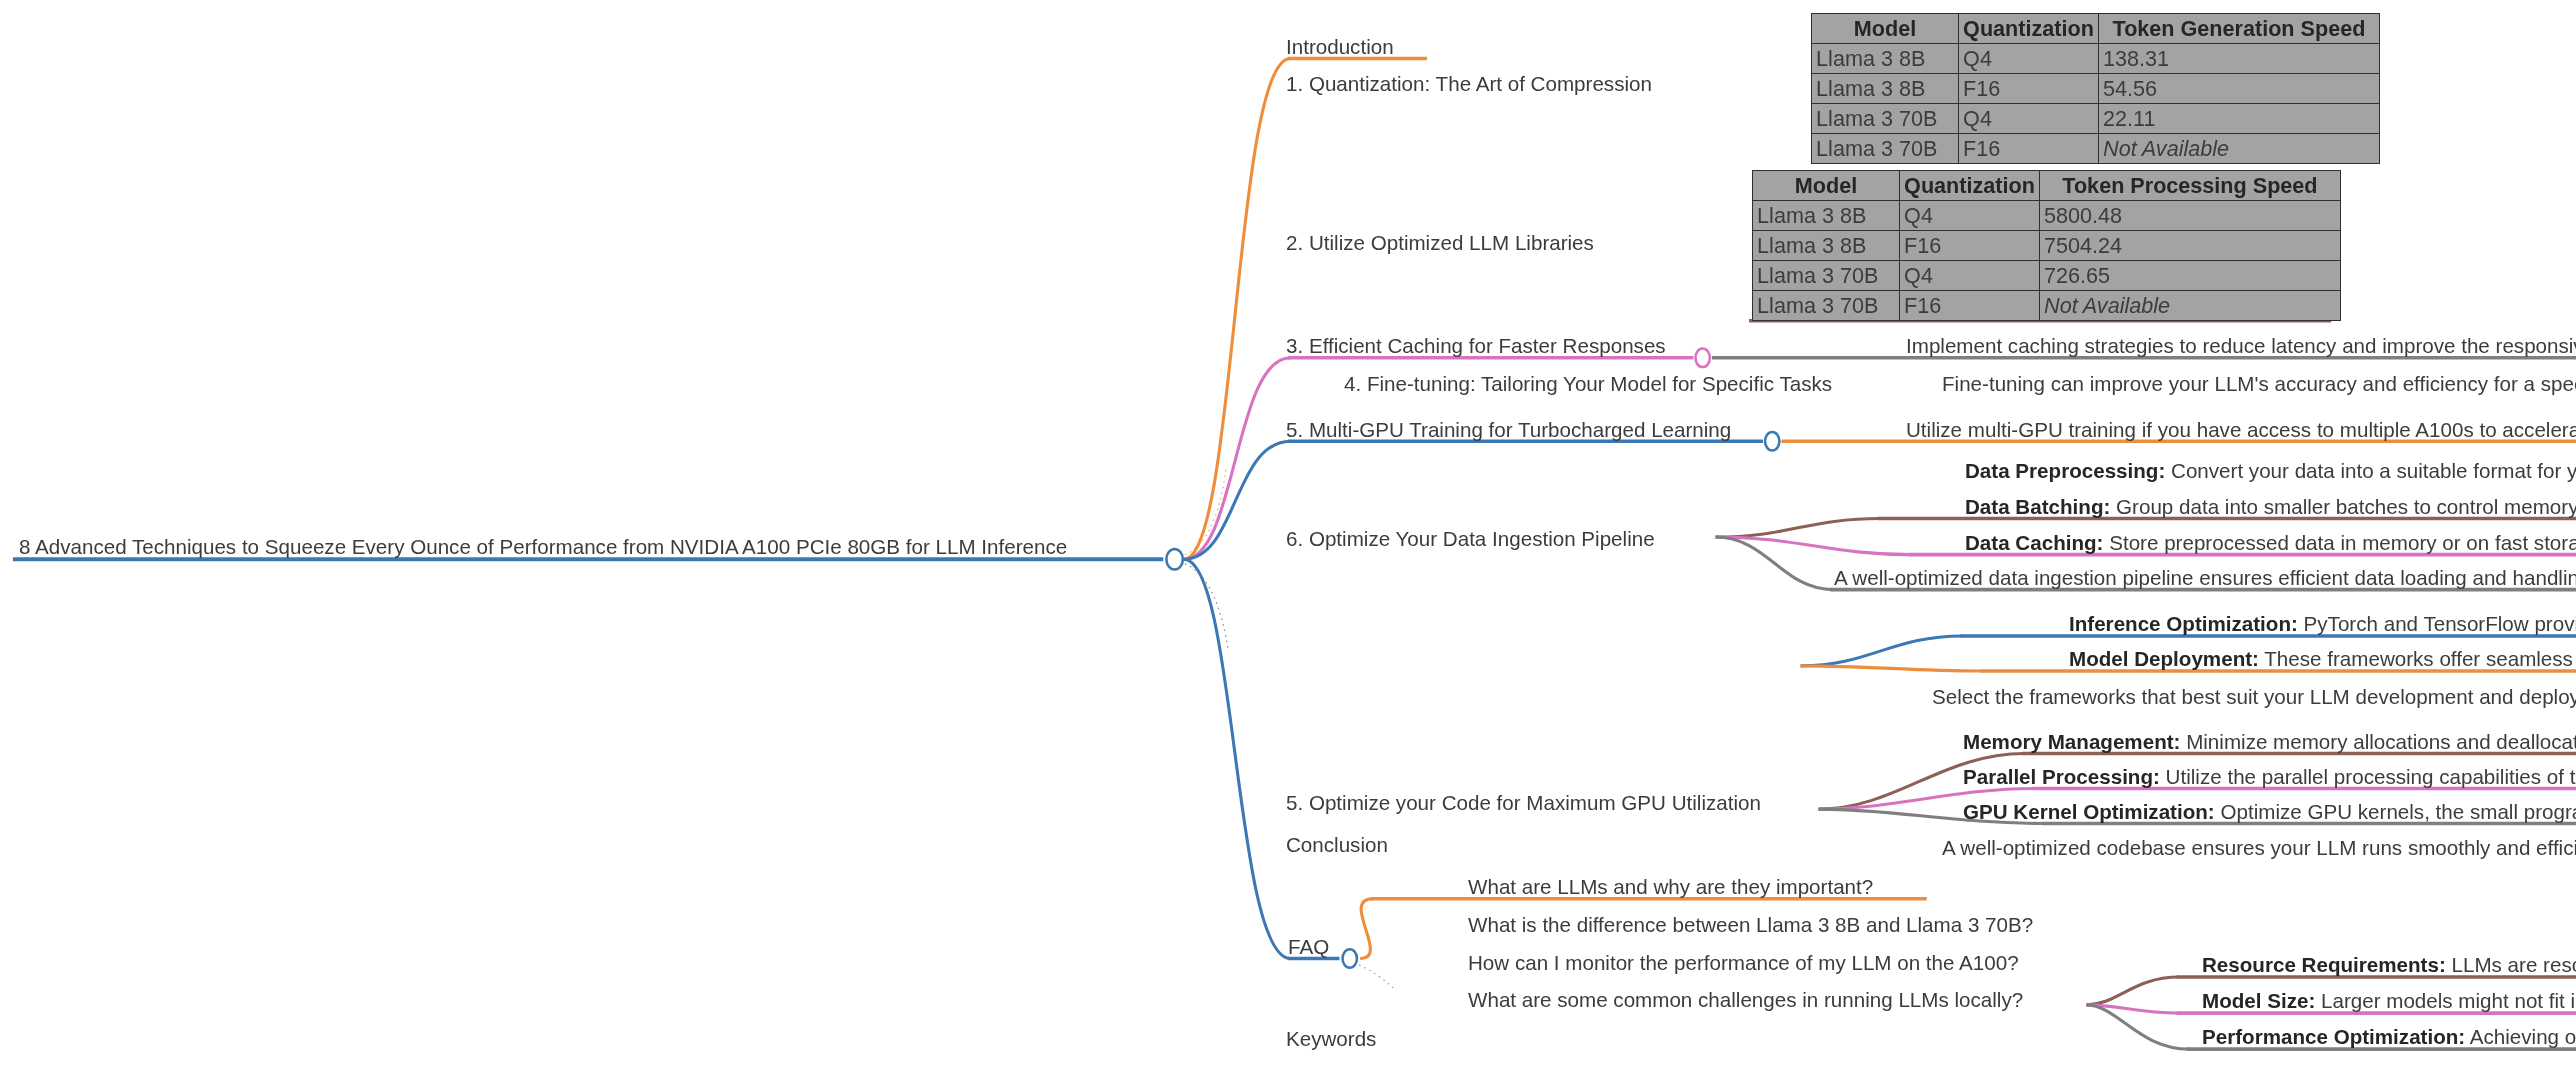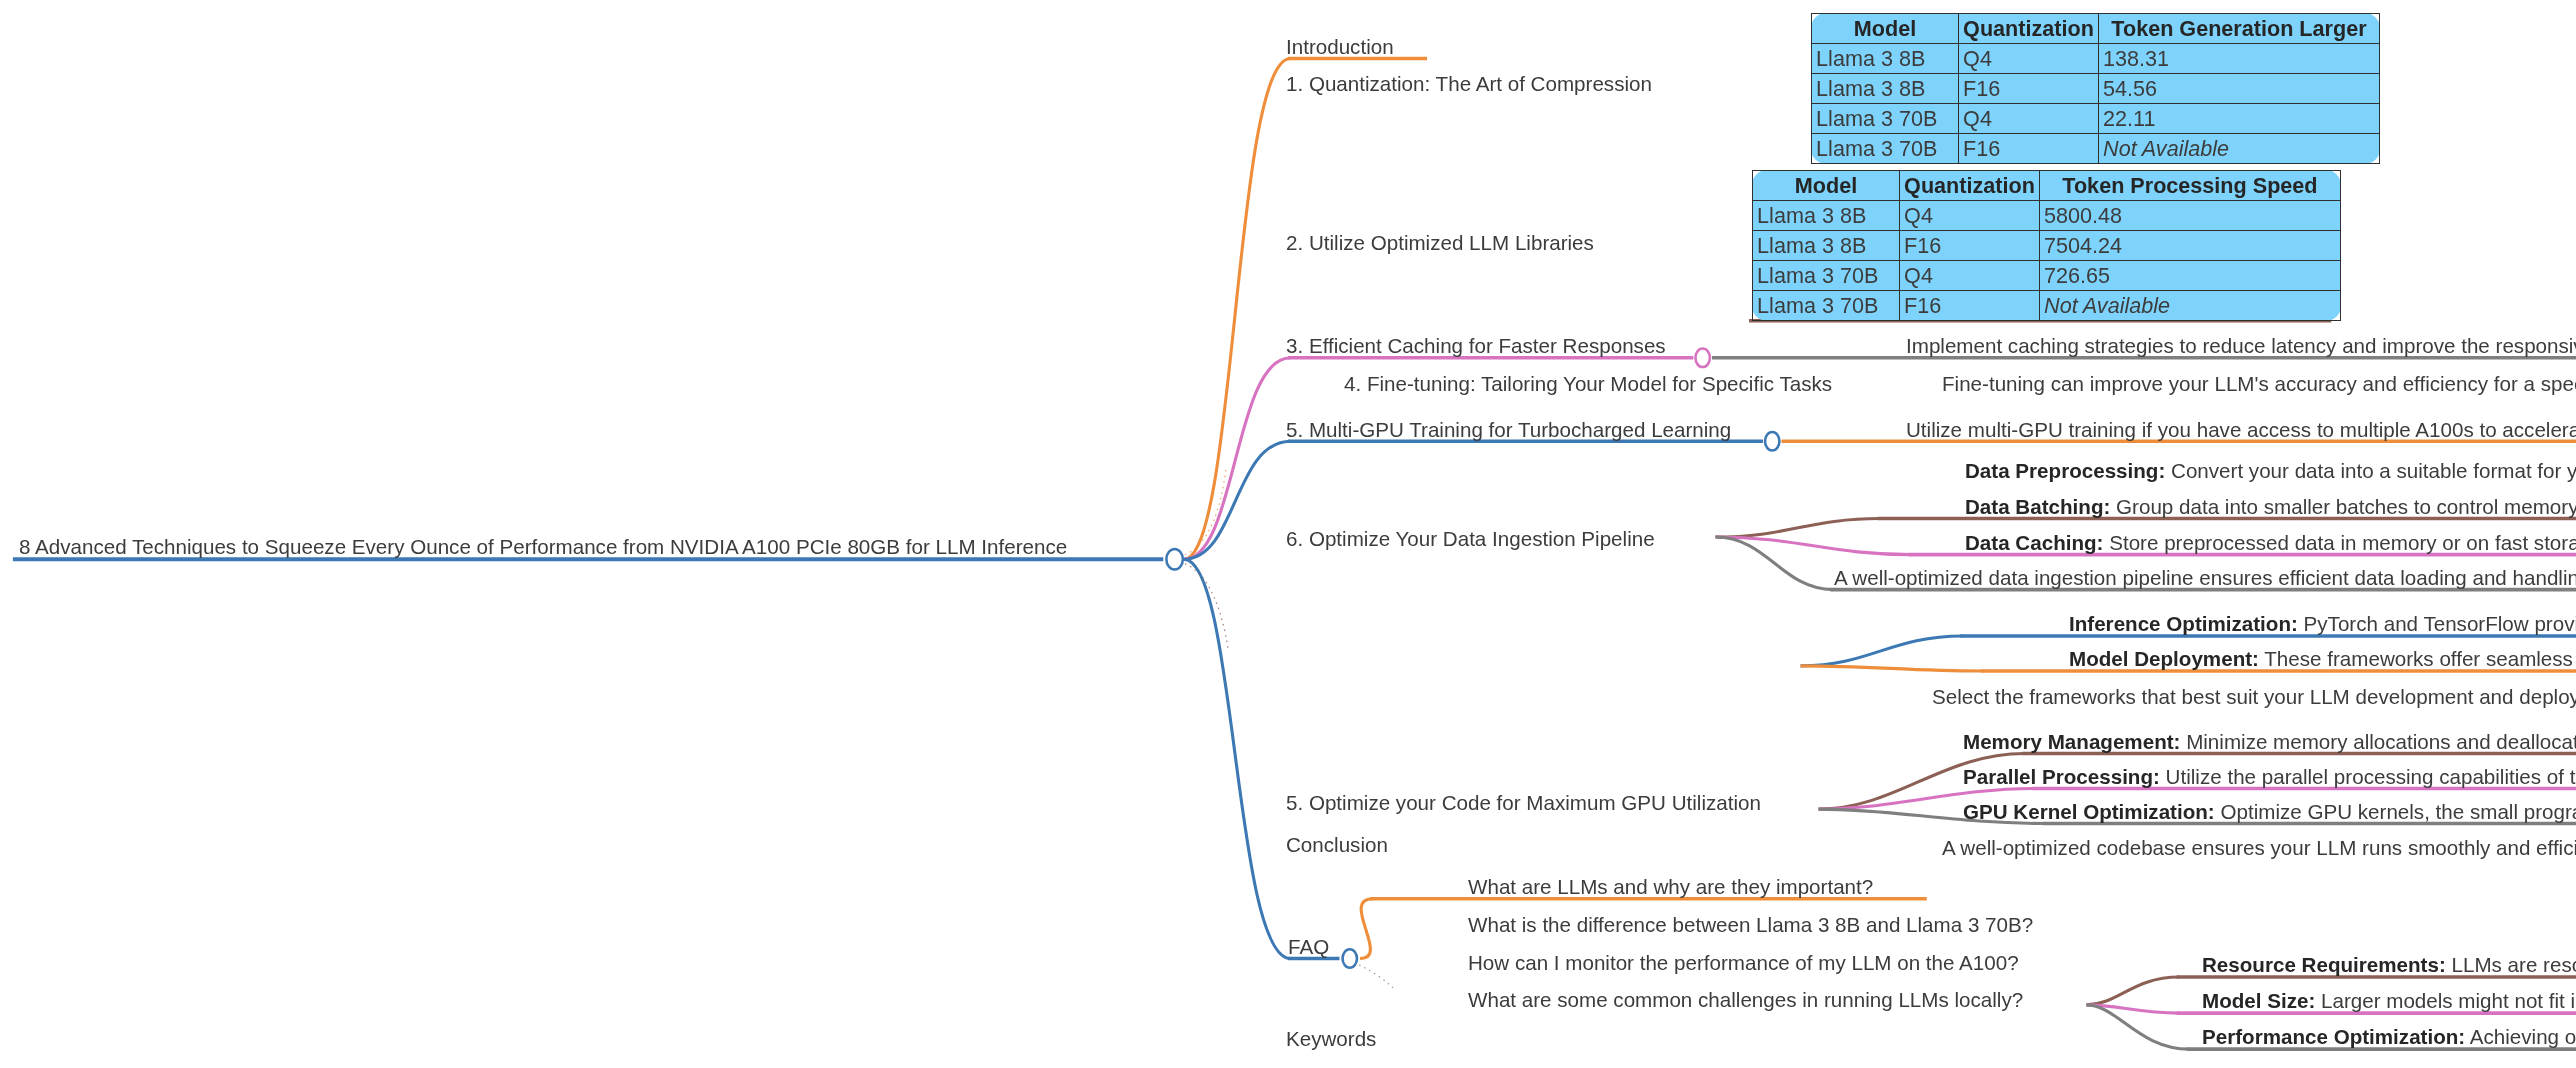--- a/index.html
+++ b/index.html
@@ -20,21 +20,21 @@
   .st-pink{stroke:var(--pink);}
   .st-brown{stroke:var(--brown);}
   .st-gray{stroke:var(--gray);}
   .u{stroke-width:7;fill:none;}
   .u-thick{stroke-width:8;fill:none;}
   .c{stroke-width:6;fill:none;}
   .c-faint{stroke-width:2.5;fill:none;stroke-dasharray:3 8;opacity:.75;}
   .dot{fill:#fff;stroke-width:5;}
   
   .tblwrap{position:absolute;}
-  table.tbl{border-collapse:collapse;table-layout:fixed;background:#7dd3fc;border-radius:15px;}
+  table.tbl{border-collapse:collapse;table-layout:fixed;background:#a3a3a3;}
   table.tbl th, table.tbl td{
     border:1.5px solid var(--border);height:29px;padding:0 4.1px;
     font-size:21.6px;overflow:hidden;white-space:nowrap;vertical-align:middle;color:var(--text);
   }
   table.tbl th{font-weight:bold;text-align:center;color:var(--bold);}
   table.tbl td{text-align:left;}
   td.italic{font-style:italic;margin-left:48px;}
 </style>
 </head>
 <body>
@@ -163,21 +163,21 @@
     <table class="tbl">
       <colgroup>
           <col style="width:147px">
           <col style="width:129px">
           <col style="width:281px">
         </colgroup>
       <thead>
         <tr>
           <th>Model</th>
           <th>Quantization</th>
-          <th>Token Generation Larger</th>
+          <th>Token Generation Speed</th>
         </tr>
       </thead>
       <tbody>
         <tr>
           <td>Llama 3 8B</td>
           <td>Q4</td>
           <td>138.31</td>
         </tr>
         <tr>
           <td>Llama 3 8B</td>

